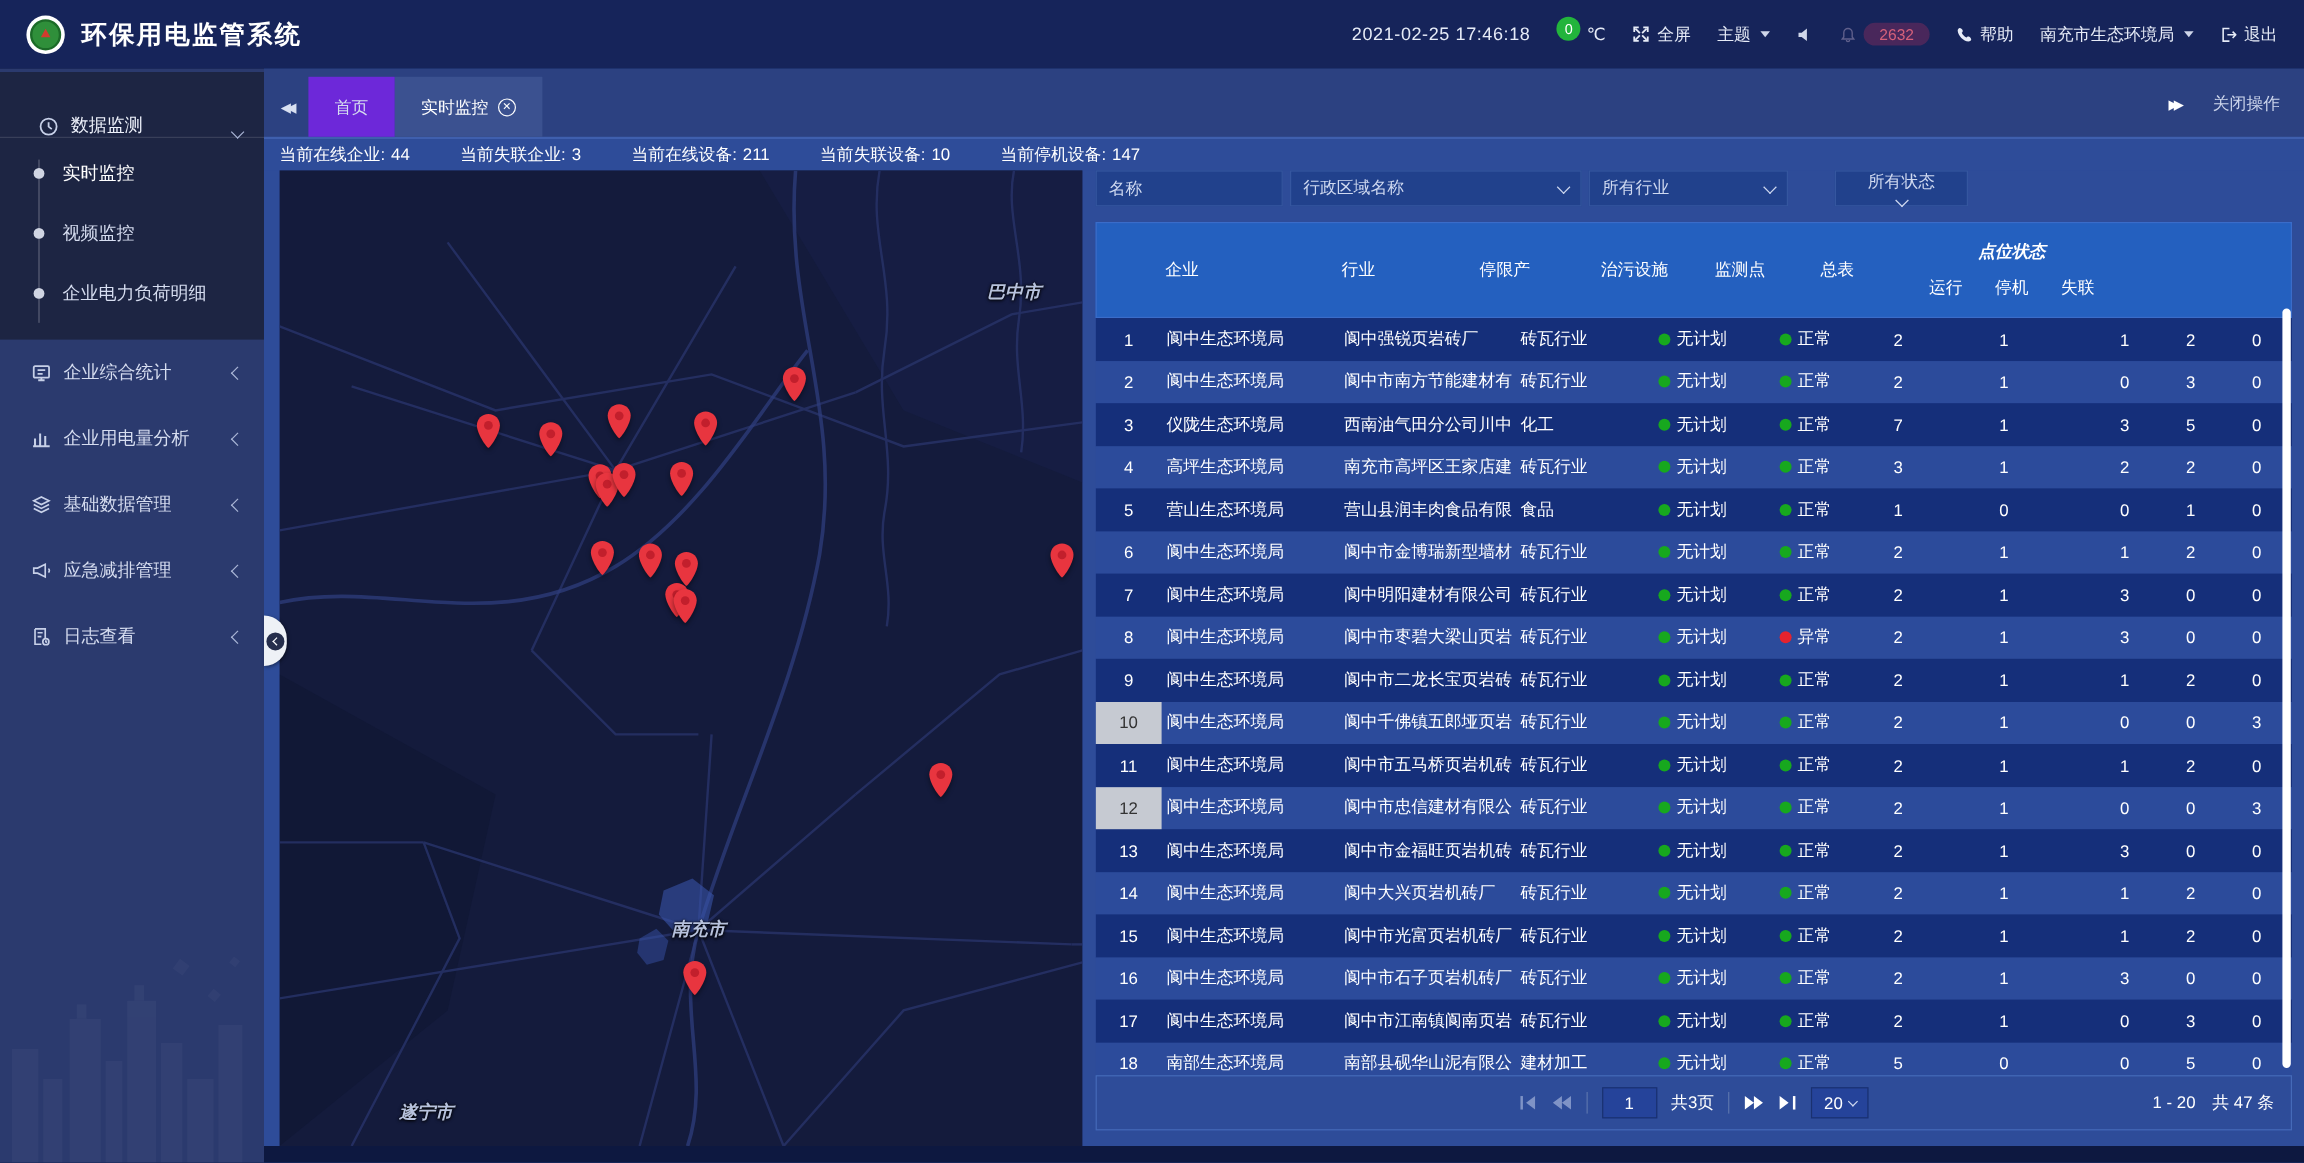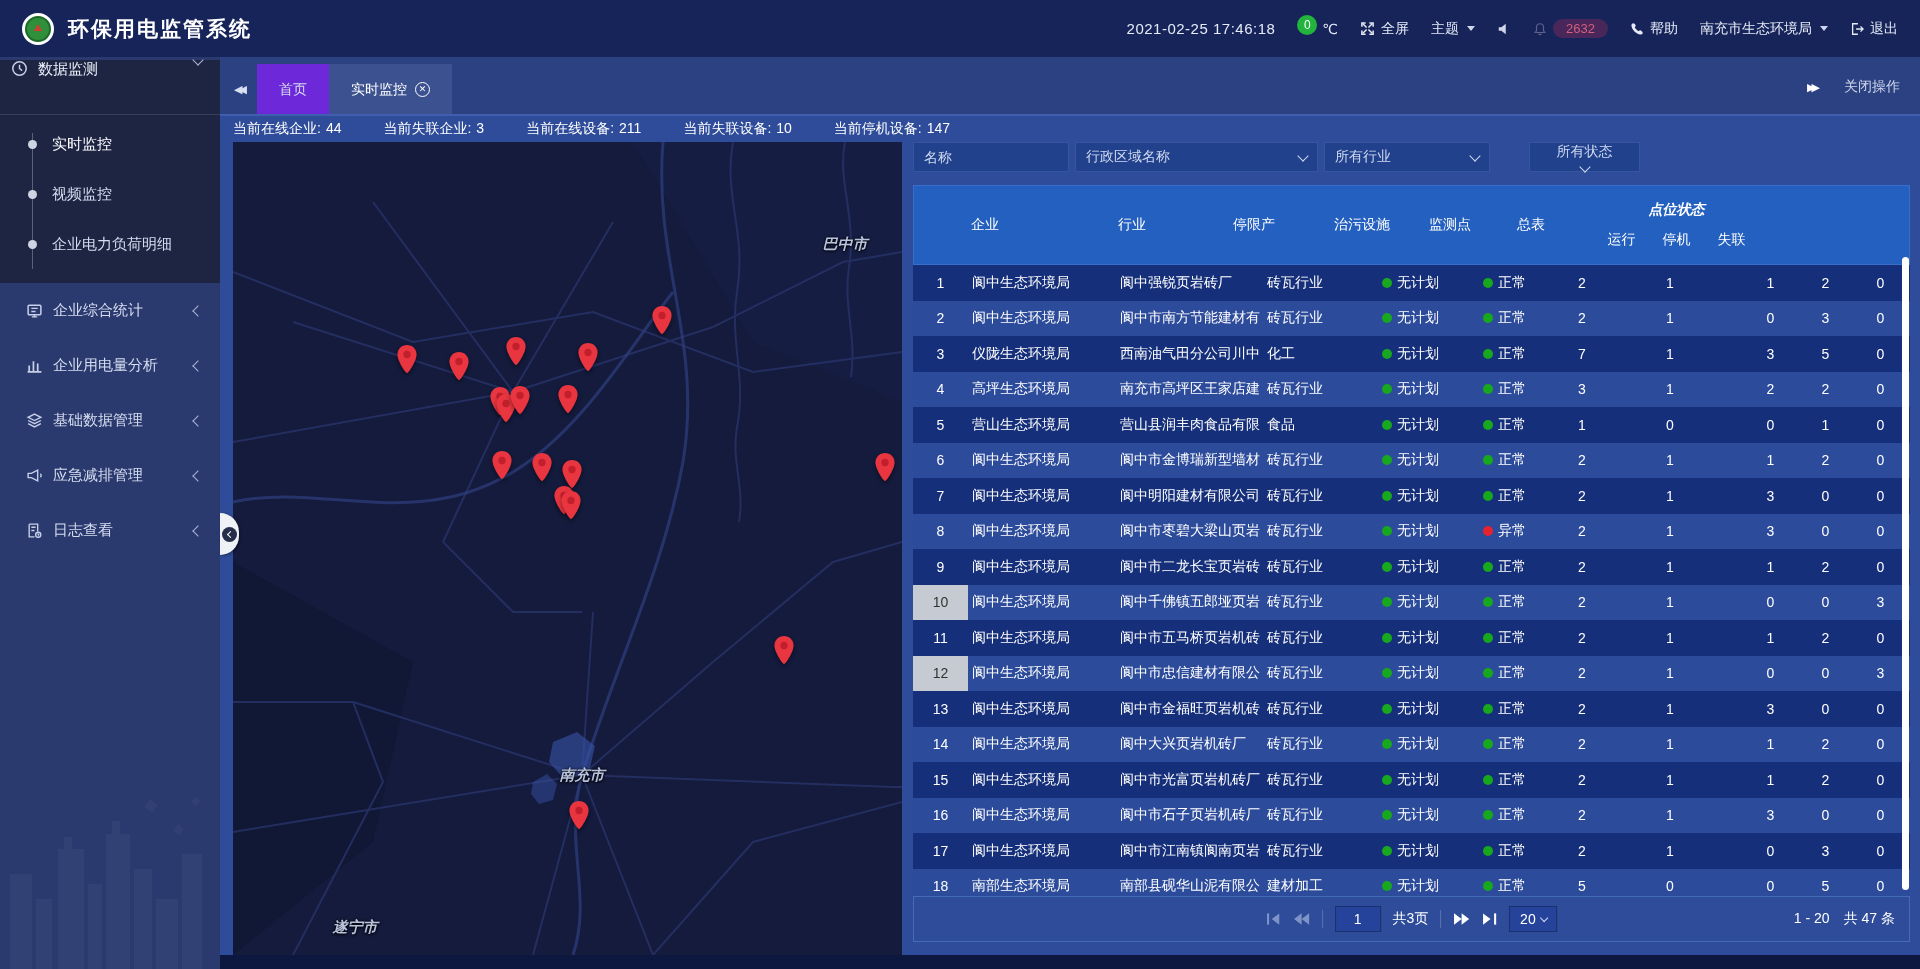--- a/index.html
+++ b/index.html
@@ -20,21 +20,21 @@
   .temp .ball{width:20px;height:20px;border-radius:50%;background:#22b43c;color:#fff;font-size:12px;display:flex;align-items:center;justify-content:center;margin-top:-6px;}
   .hitem{display:flex;align-items:center;gap:6px;cursor:default;}
   .hicon svg{display:block;}
   .caret{width:0;height:0;border-left:4px solid transparent;border-right:4px solid transparent;border-top:5px solid #cfd6ea;margin-left:2px;}
   .badge{background:rgba(170,45,95,.35);color:#d4607a;border-radius:10px;padding:2px 13px;font-size:13px;}
   .bell{opacity:.45;}
 
   
   .side{position:absolute;left:0;top:57px;width:220px;bottom:0;background:#2b3a6e;z-index:20;overflow:hidden;}
   .grp{background:#1d2543;margin-top:3px;}
-  .grp-head{height:55px;display:flex;align-items:flex-start;padding:0 18px 0 11px;color:#eef2fb;font-size:15px;gap:10px;border-bottom:1px solid rgba(255,255,255,.12);}
+  .grp-head{height:55px;display:flex;align-items:flex-end;padding:0 18px 0 32px;color:#eef2fb;font-size:15px;gap:10px;border-bottom:1px solid rgba(255,255,255,.12);}
   .grp-head .lbl{flex:1;}
   .subs{position:relative;padding:4px 0 14px;}
   .subs .vline{position:absolute;left:32px;top:18px;bottom:14px;width:1px;background:rgba(255,255,255,.28);}
   .sub{height:50px;display:flex;align-items:center;padding-left:52px;position:relative;color:#d6ddf0;font-size:15px;cursor:pointer;}
   .sub .dotp{position:absolute;left:28px;width:9px;height:9px;border-radius:50%;background:#cfd4e2;}
   .sub.active{color:#ffffff;}
   .mitem{height:55px;display:flex;align-items:center;padding:0 18px 0 26px;gap:10px;color:#d6ddf0;font-size:15px;cursor:pointer;}
   .mitem:first-of-type{margin-top:9px;}
   .mitem .lbl{flex:1;}
   .mi svg{display:block;}

